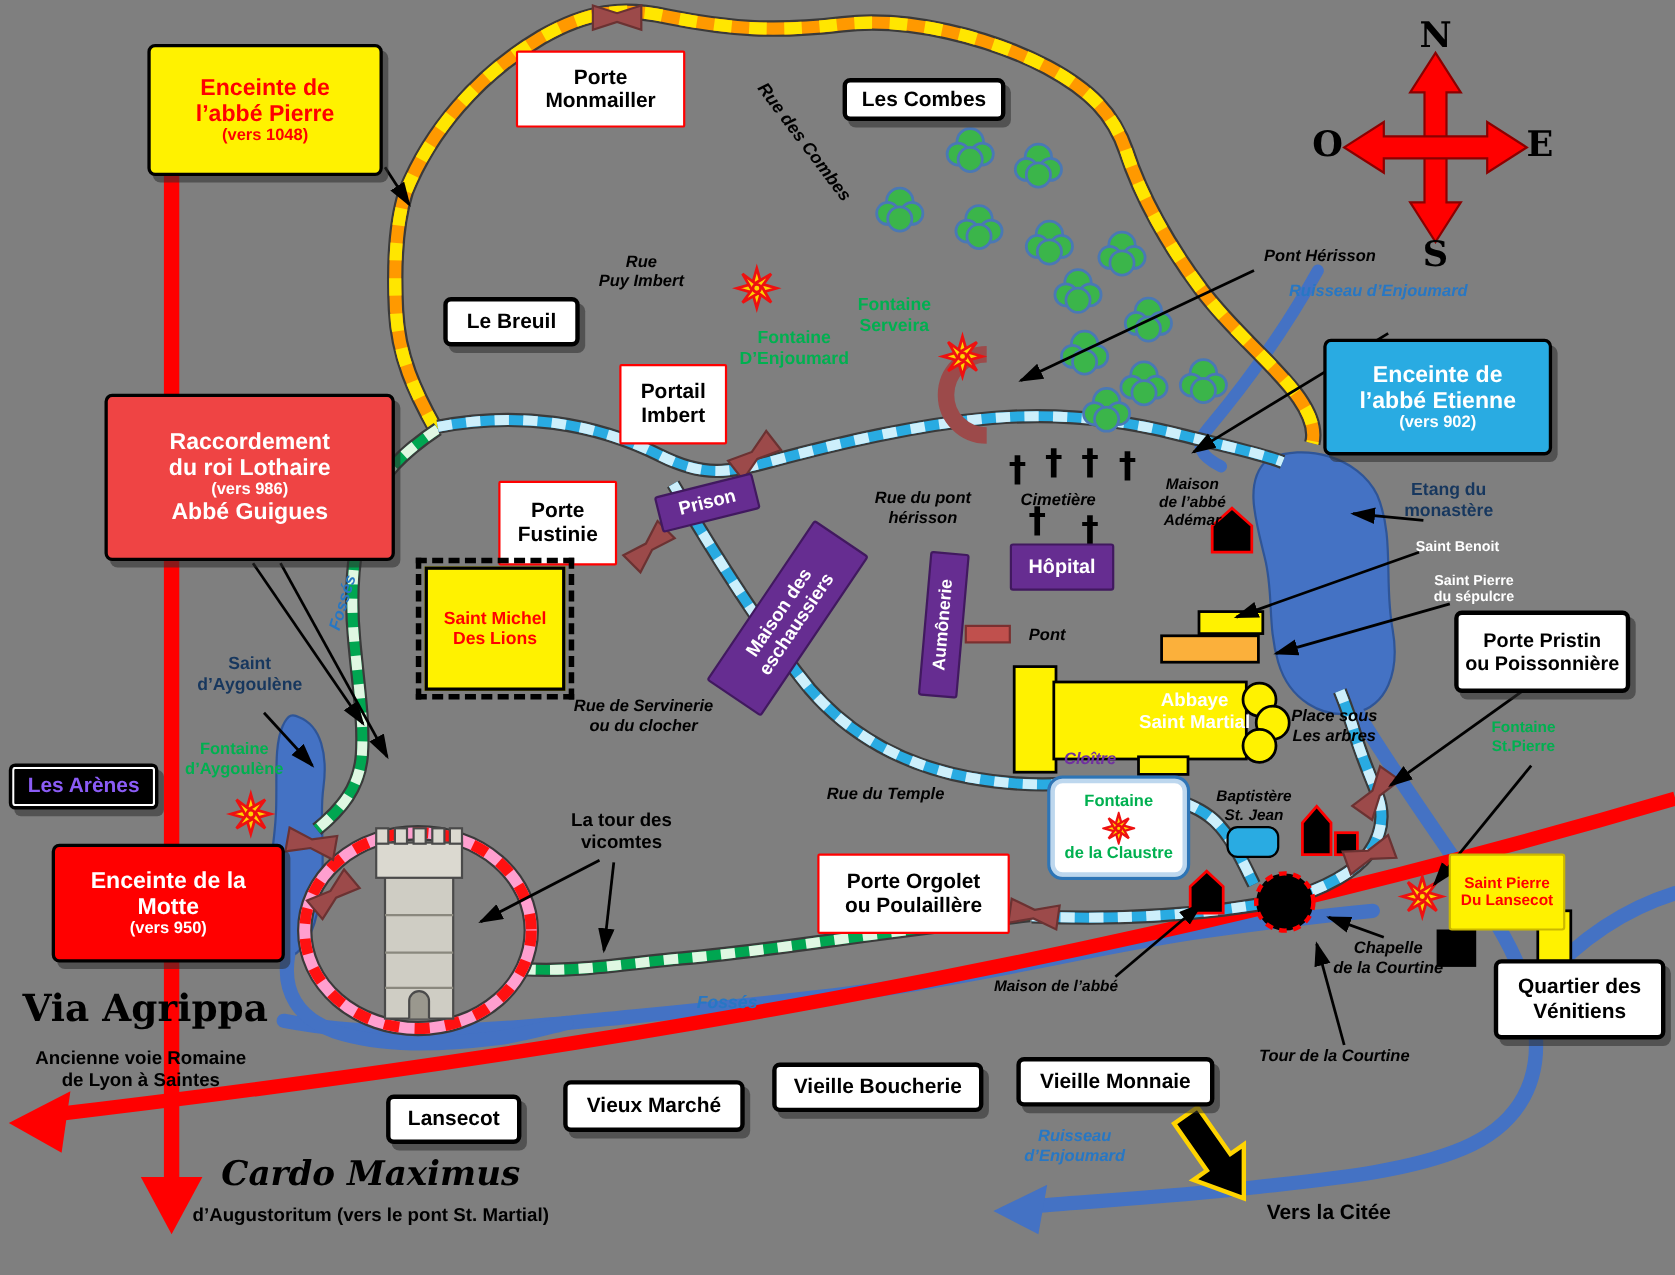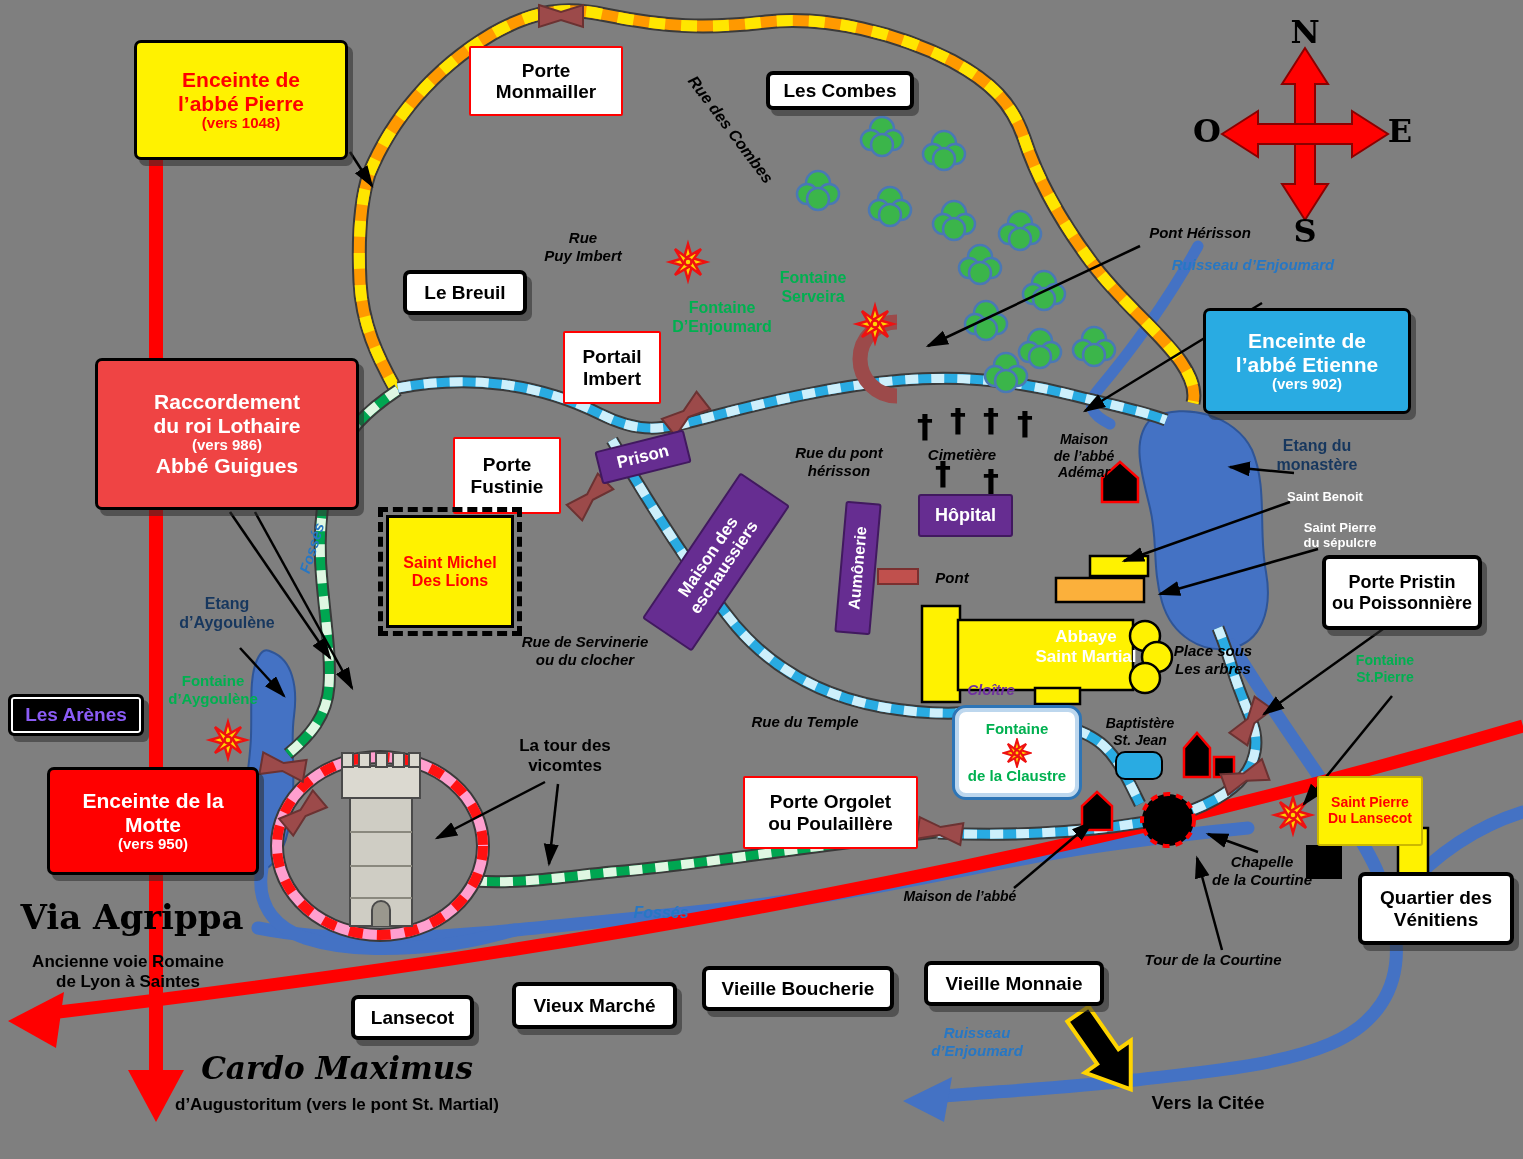--- a/index.html
+++ b/index.html
@@ -375,21 +375,21 @@
 <div class="lbl red" style="left:1340px;top:535px;font-size:13px;">
   <div>Saint Pierre</div>
       <div>du sépulcre</div>
 </div>
 <div class="lbl it blue" style="left:312px;top:548px;font-size:15px;transform:translate(-50%,-50%) rotate(-73deg);"><span>Fossés</span></div>
 <div class="lbl it" style="left:585px;top:651px;font-size:15px;">
   <div>Rue de Servinerie</div>
       <div>ou du clocher</div>
 </div>
 <div class="lbl navy" style="left:227px;top:614px;font-size:16px;">
-  <div>Etang</div>
+  <div>Saint</div>
       <div>d’Aygoulène</div>
 </div>
 <div class="lbl green" style="left:213px;top:690px;font-size:15px;">
   <div>Fontaine</div>
       <div>d’Aygoulène</div>
 </div>
 <div class="lbl" style="left:565px;top:756px;font-size:17px;">
   <div>La tour des</div>
       <div>vicomtes</div>
 </div>

